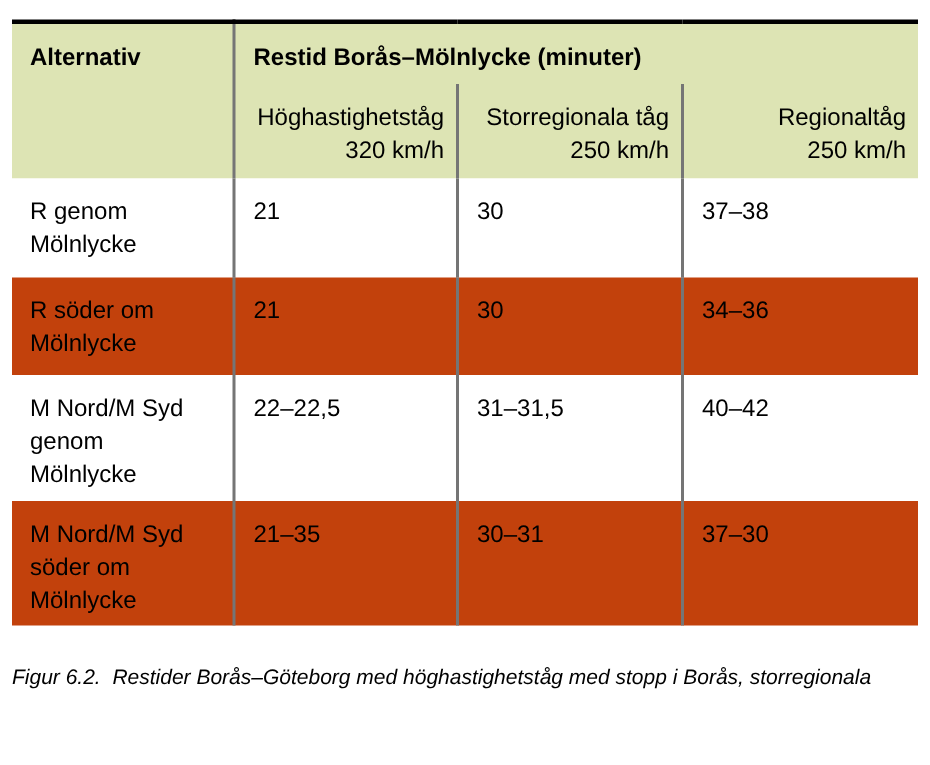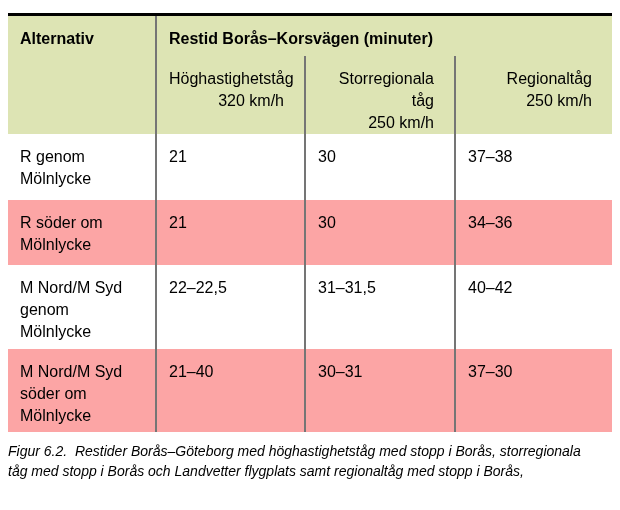--- a/index.html
+++ b/index.html
@@ -23,34 +23,34 @@
     width: 604px;
     border-collapse: collapse;
     table-layout: fixed;
     border-top: 3px solid #000000;
     font-size: 16px;
     line-height: 22px;
   }
   table.figure-table td {
     box-sizing: border-box;
     vertical-align: top;
-    padding: 12px 20px 0 12px;
+    padding: 12px 8px 0 12px;
     white-space: pre-line;
   }
   td.divider-r { border-right: 2px solid #757575; }
   tr.hdr td { background: #dde4b4; }
   td.bold { font-weight: bold; }
   td.span-title { height: 41px; }
   tr.subhdr td { height: 63px; text-align: right; }
   tr.r1 td { height: 66px; }
   tr.r2 td { height: 65px; }
   tr.r3 td { height: 84px; }
   tr.r4 td { height: 83px; }
   tr.row-white td { background: #ffffff; }
-  tr.row-green td { background: #fca5a5; }
+  tr.row-green td { background: #c2410c; }
   td.val {
     text-align: left;
     padding-right: 20px;
     white-space: nowrap;
   }
   .caption {
     position: absolute;
     left: 8px;
     top: 442px;
     width: 610px;
@@ -70,21 +70,21 @@
   <table class="figure-table">
     <colgroup>
       <col style="width:148px">
       <col style="width:149px">
       <col style="width:150px">
       <col style="width:157px">
     </colgroup>
     <tbody>
       <tr class="hdr">
         <td class="bold divider-r" rowspan="2">Alternativ</td>
-        <td class="bold span-title" colspan="3">Restid Borås–Korsvägen (minuter)</td>
+        <td class="bold span-title" colspan="3">Restid Borås–Mölnlycke (minuter)</td>
       </tr>
       <tr class="hdr subhdr">
         <td class="divider-r"><span>Höghastighetståg</span><br><span>320 km/h</span></td>
         <td class="divider-r"><span>Storregionala tåg</span><br><span>250 km/h</span></td>
         <td><span>Regionaltåg</span><br><span>250 km/h</span></td>
       </tr>
 
       <tr class="row-white r1">
         <td class="divider-r">R genom
 Mölnlycke</td>
@@ -107,25 +107,24 @@
 Mölnlycke</td>
         <td class="val divider-r">22–22,5</td>
         <td class="val divider-r">31–31,5</td>
         <td class="val">40–42</td>
       </tr>
 
       <tr class="row-green r4">
         <td class="divider-r">M Nord/M Syd
 söder om
 Mölnlycke</td>
-        <td class="val divider-r">21–40</td>
+        <td class="val divider-r">21–35</td>
         <td class="val divider-r">30–31</td>
         <td class="val">37–30</td>
       </tr>
     </tbody>
   </table>
 
   <div class="caption">
     <div class="caption-line">Figur 6.2.  Restider Borås–Göteborg med höghastighetståg med stopp i Borås, storregionala</div>
-    <div class="caption-line">tåg med stopp i Borås och Landvetter flygplats samt regionaltåg med stopp i Borås,</div>
   </div>
 
 </div>
 
 </body></html>

